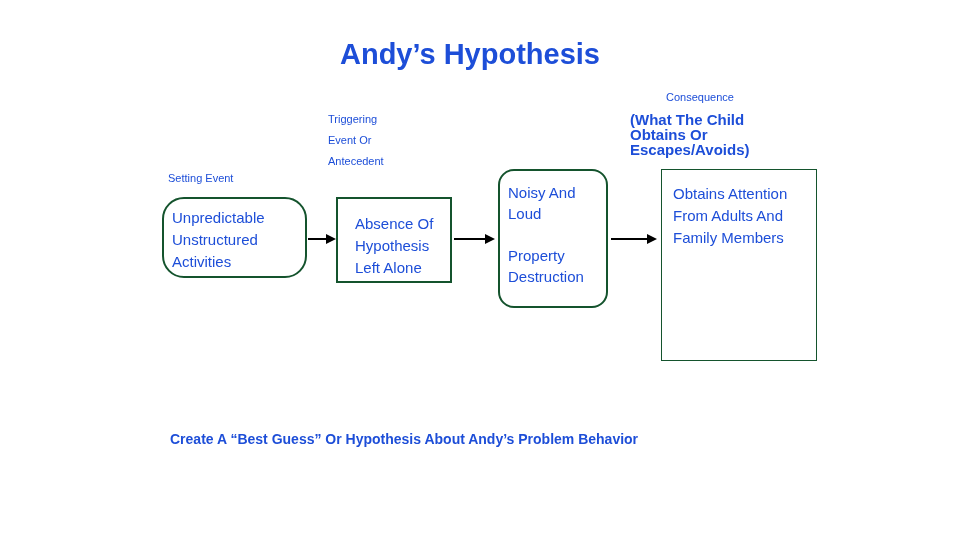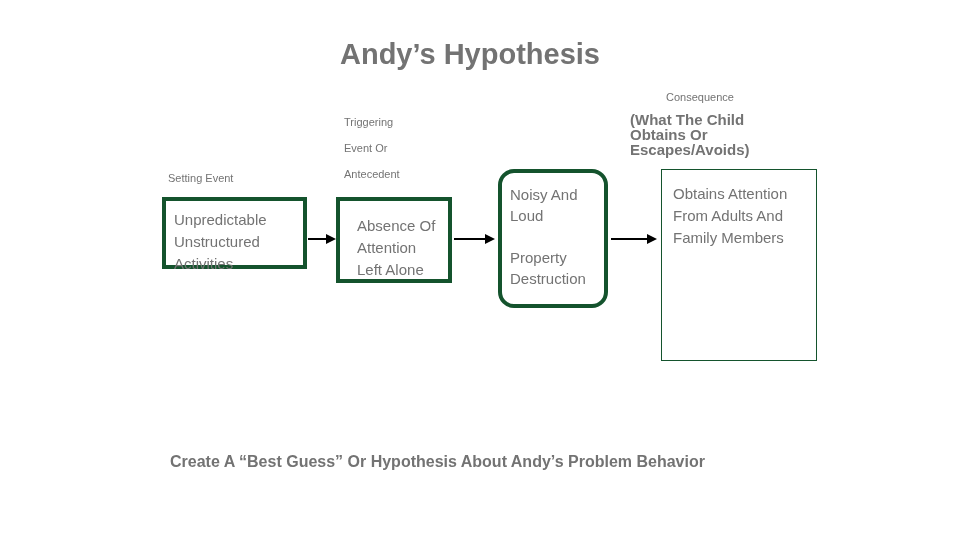--- a/index.html
+++ b/index.html
@@ -3,52 +3,53 @@
 <meta charset="utf-8">
 <style>
   html, body { margin: 0; padding: 0; background: #ffffff; }
   #slide {
     position: relative;
     width: 960px;
     height: 540px;
     background: #ffffff;
     overflow: hidden;
     font-family: "Liberation Sans", sans-serif;
-    color: #737373;
+    color: #1d4ed8;
     text-decoration: underline;
   }
   .abs { position: absolute; }
   .title {
     left: 0; top: 38px; width: 940px;
     text-align: center;
     font-size: 29px;
     font-weight: 700;
     letter-spacing: 0;
   }
   .hdr { font-size: 11px; font-weight: 400; }
   .lines { white-space: pre-line; }
   #hdr-setting   { left: 168px; top: 172px; }
-  #hdr-trig      { left: 344px; top: 109px; line-height: 26px; width: 110px; }
+  #hdr-trig      { left: 328px; top: 109px; line-height: 21px; width: 110px; }
   #hdr-prob      { left: 516px; top: 107px; line-height: 21px; width: 100px; }
   #hdr-cons      { left: 666px; top: 91px; }
   #hdr-cons-sub  {
     left: 630px; top: 112px; width: 120px;
     font-size: 15px; font-weight: 700; line-height: 15px;
   }
   .box {
     position: absolute;
     box-sizing: border-box;
-    border: 4px solid #14532d;
+    border: 2px solid #14532d;
     background: #ffffff;
     font-size: 15px;
     line-height: 22px;
   }
   #box-setting {
-    left: 162px; top: 197px; width: 145px; height: 72px;
+    left: 162px; top: 197px; width: 145px; height: 81px;
     padding: 8px 4px 0 8px;
+    border-radius: 22px;
   }
   #box-antecedent {
     left: 336px; top: 197px; width: 116px; height: 86px;
     padding: 14px 0 0 17px;
   }
   #box-behavior {
     left: 498px; top: 169px; width: 110px; height: 139px;
     border-radius: 16px;
     padding: 11px 2px 0 8px;
     line-height: 21px;
@@ -70,22 +71,22 @@
     right: -8px; top: -6px;
     width: 0; height: 0;
     border-left: 10px solid #000000;
     border-top: 5px solid transparent;
     border-bottom: 5px solid transparent;
   }
   #arrow-1 { left: 308px; width: 20px; }
   #arrow-2 { left: 454px; width: 33px; }
   #arrow-3 { left: 611px; width: 38px; }
   .footer {
-    left: 170px; top: 453px;
-    font-size: 16px;
+    left: 170px; top: 431px;
+    font-size: 14px;
     font-weight: 700;
   }
 </style>
 </head>
 <body>
 
 <div id="slide">
 
   <div class="abs title">Andy’s Hypothesis</div>
 
@@ -102,21 +103,21 @@
 Obtains Or
 Escapes/Avoids)</div>
 
   <div class="box lines" id="box-setting">Unpredictable
 Unstructured
 Activities</div>
 
   <div class="arrow" id="arrow-1"></div>
 
   <div class="box lines" id="box-antecedent">Absence Of
-Attention
+Hypothesis
 Left Alone</div>
 
   <div class="arrow" id="arrow-2"></div>
 
   <div class="box lines" id="box-behavior">Noisy And
 Loud
 
 Property
 Destruction</div>
 

